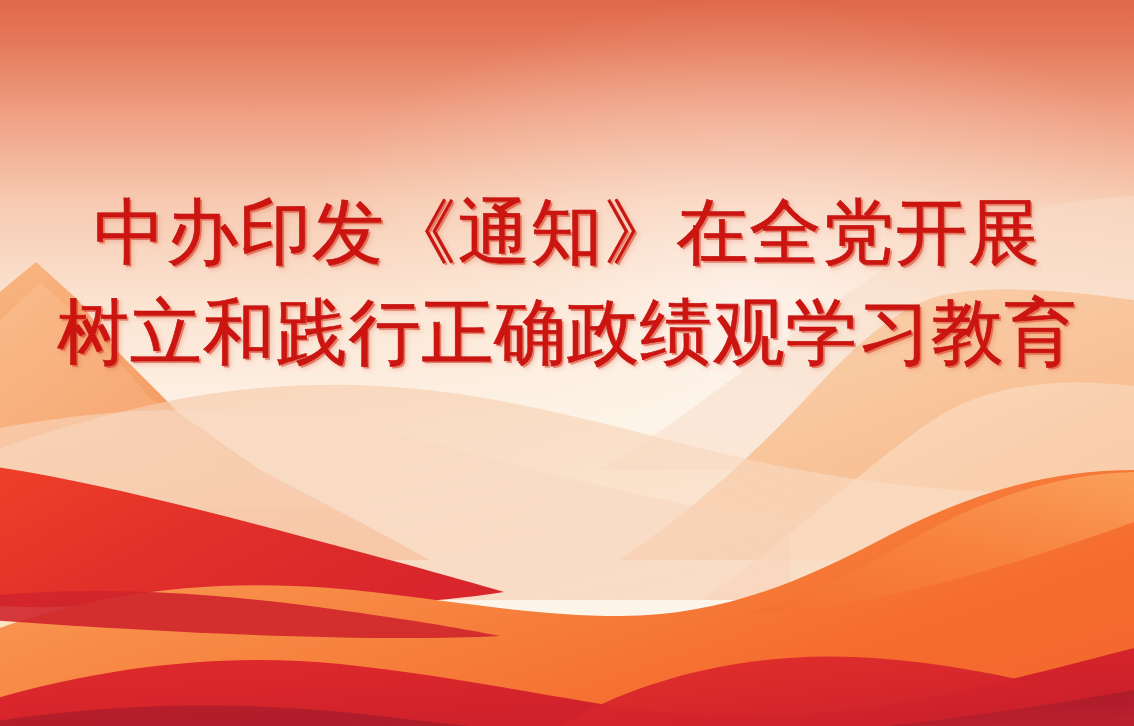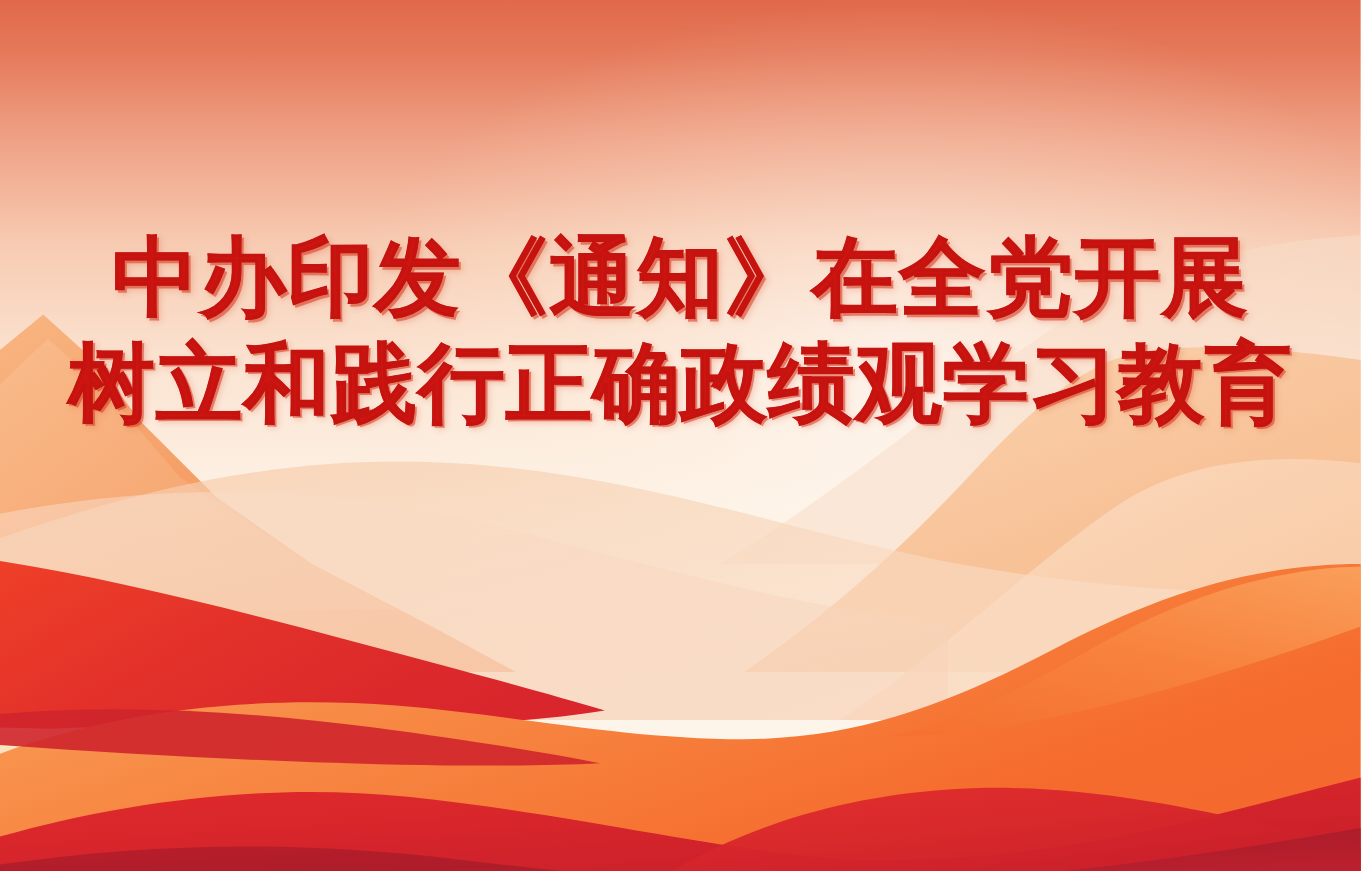--- a/index.html
+++ b/index.html
@@ -20,32 +20,32 @@
     height:726px;
     display:flex;
     flex-direction:column;
     align-items:center;
     justify-content:flex-start;
     padding-top:196px;
     box-sizing:border-box;
     pointer-events:none;
   }
   .hl-line{
-    font-weight:700;
+    font-weight:400;
     letter-spacing:0.012em;
     line-height:1.0;
     white-space:nowrap;
     color:#CC1410;
     text-shadow:
        2px 2px 0 rgba(214,60,35,0.55),
        3px 3px 4px rgba(200,60,40,0.25);
     -webkit-text-stroke:0.6px #C51310;
   }
   .hl-line-1{ font-size:72px; }
-  .hl-line-2{ font-size:72px; margin-top:16px; }
+  .hl-line-2{ font-size:72px; margin-top:28px; }
 </style>
 </head>
 <body>
 
 <div id="stage">
 
   <svg id="bg-svg" viewBox="0 0 1134 726" preserveAspectRatio="none" aria-hidden="true">
     <defs>
       <linearGradient id="skyGrad" x1="0" y1="0" x2="0" y2="1">
         <stop offset="0.00" stop-color="#E0694A"></stop>

